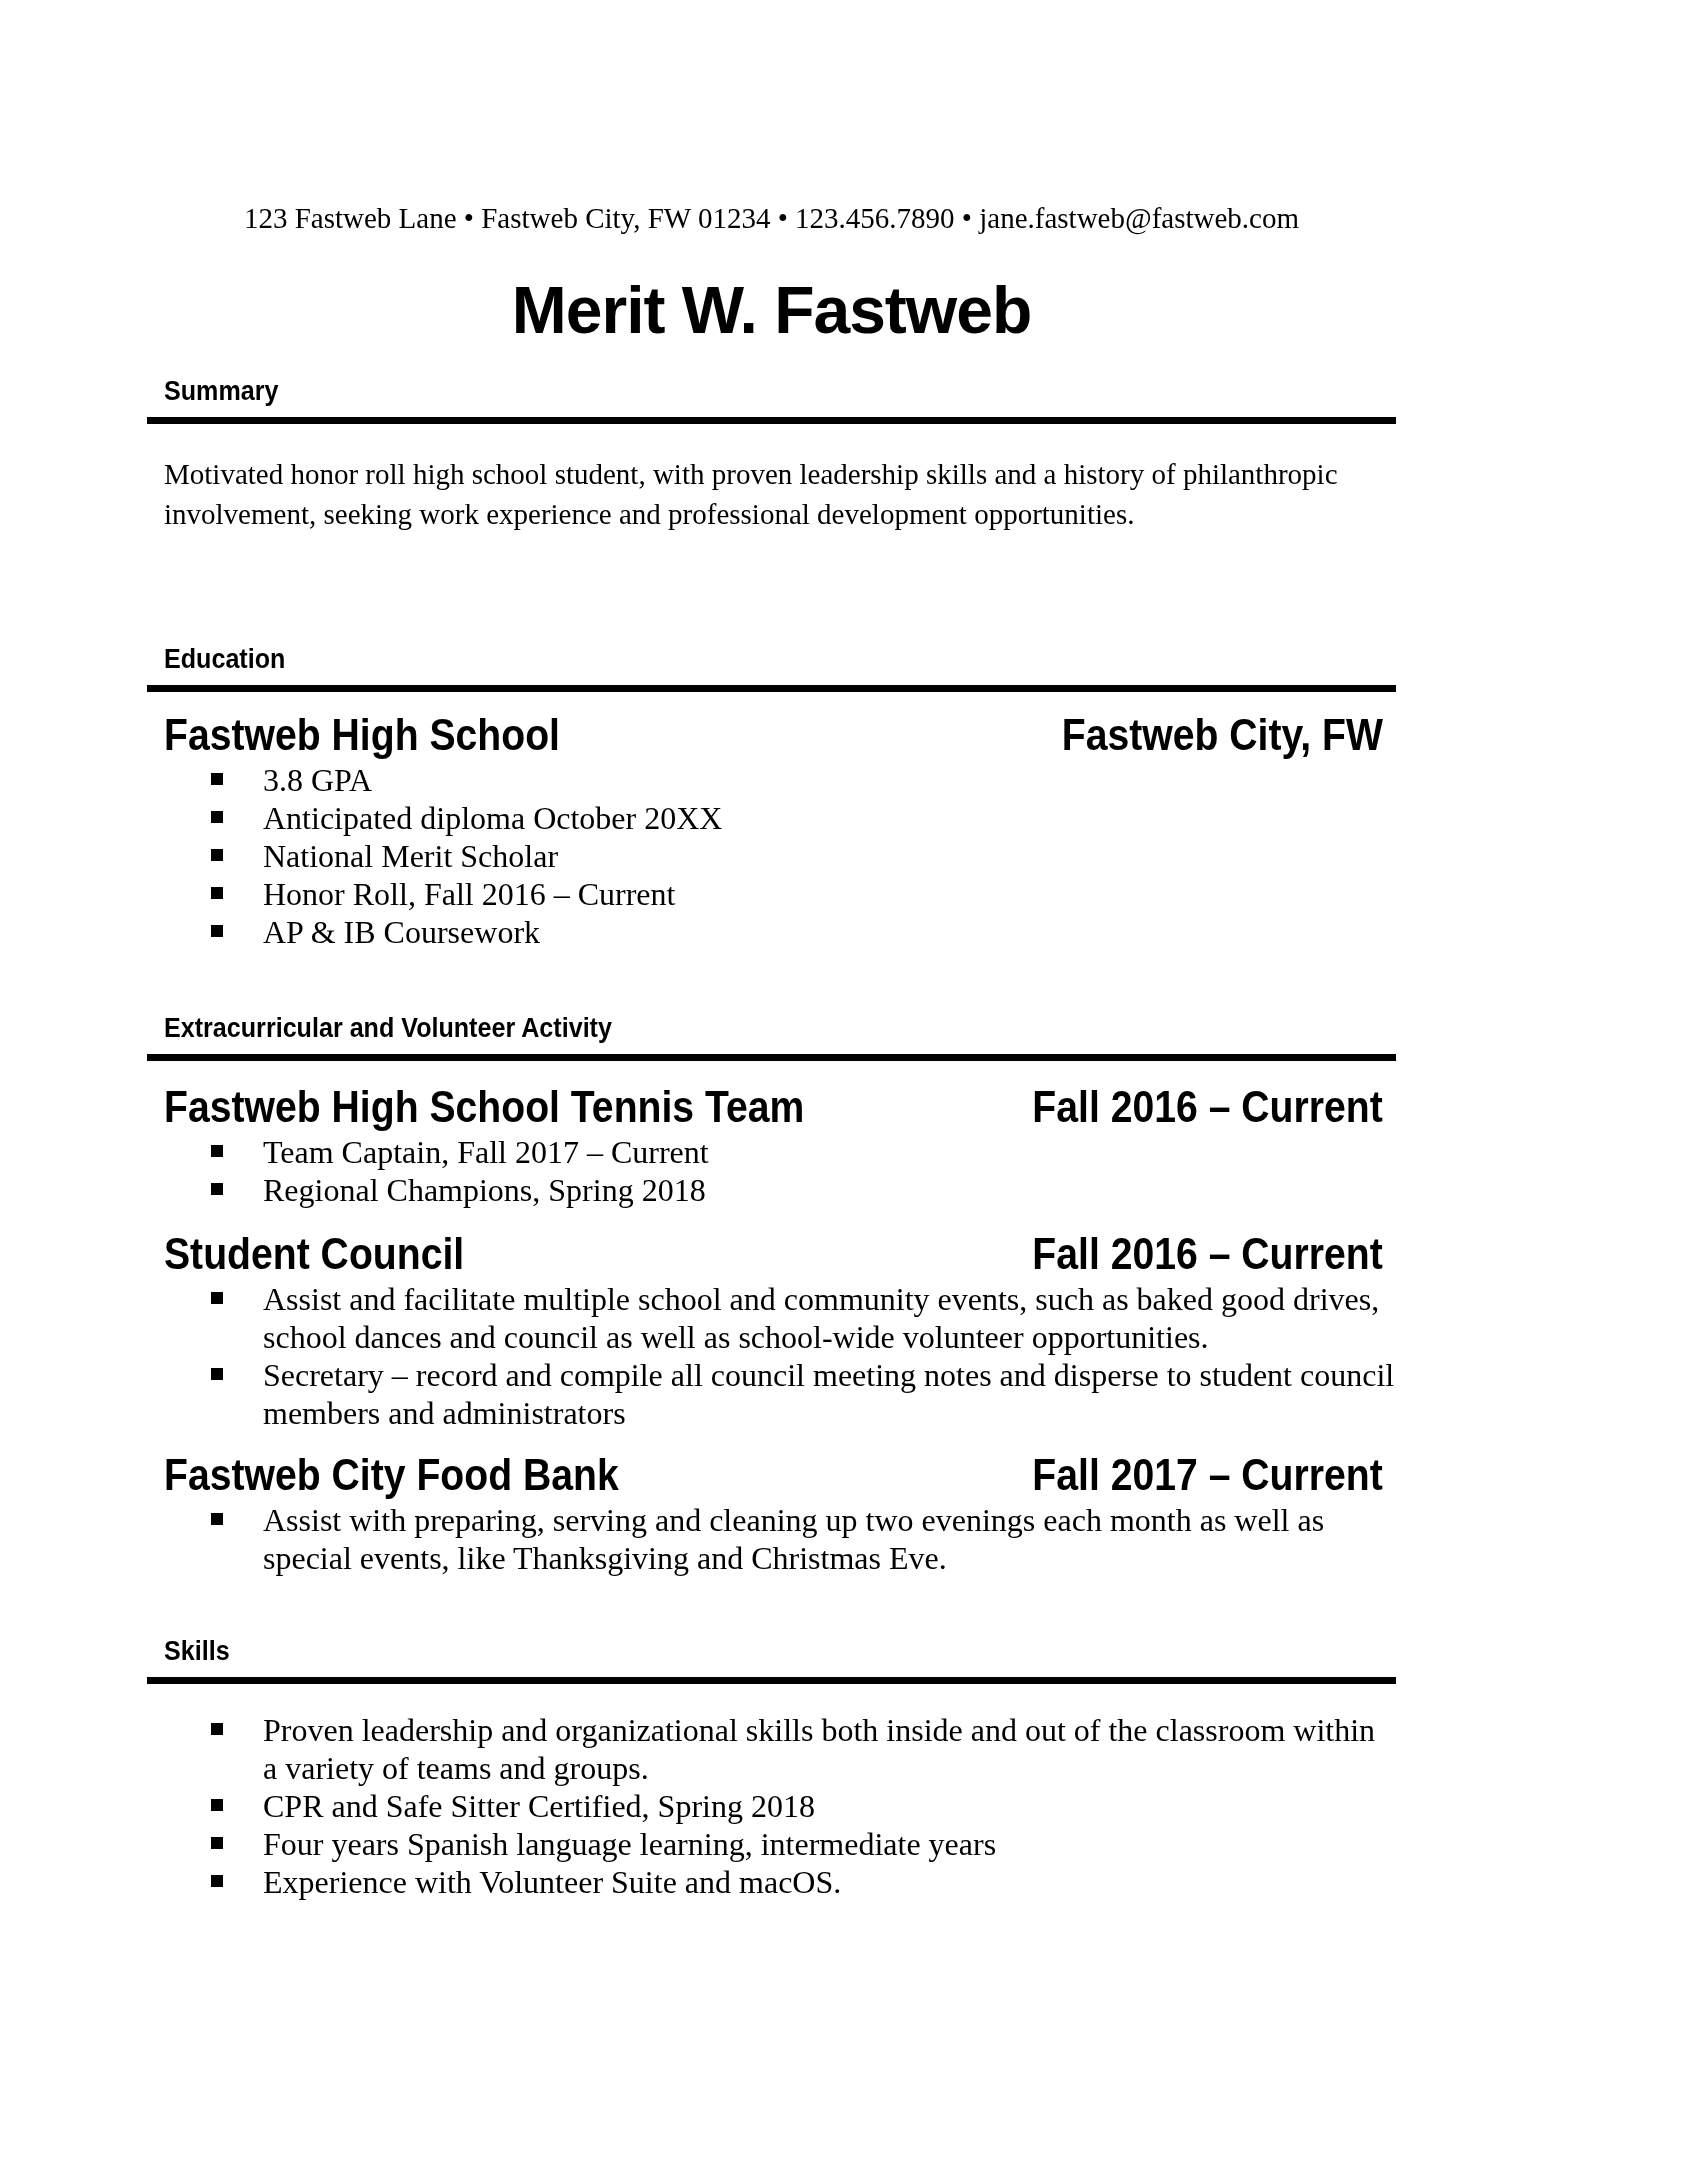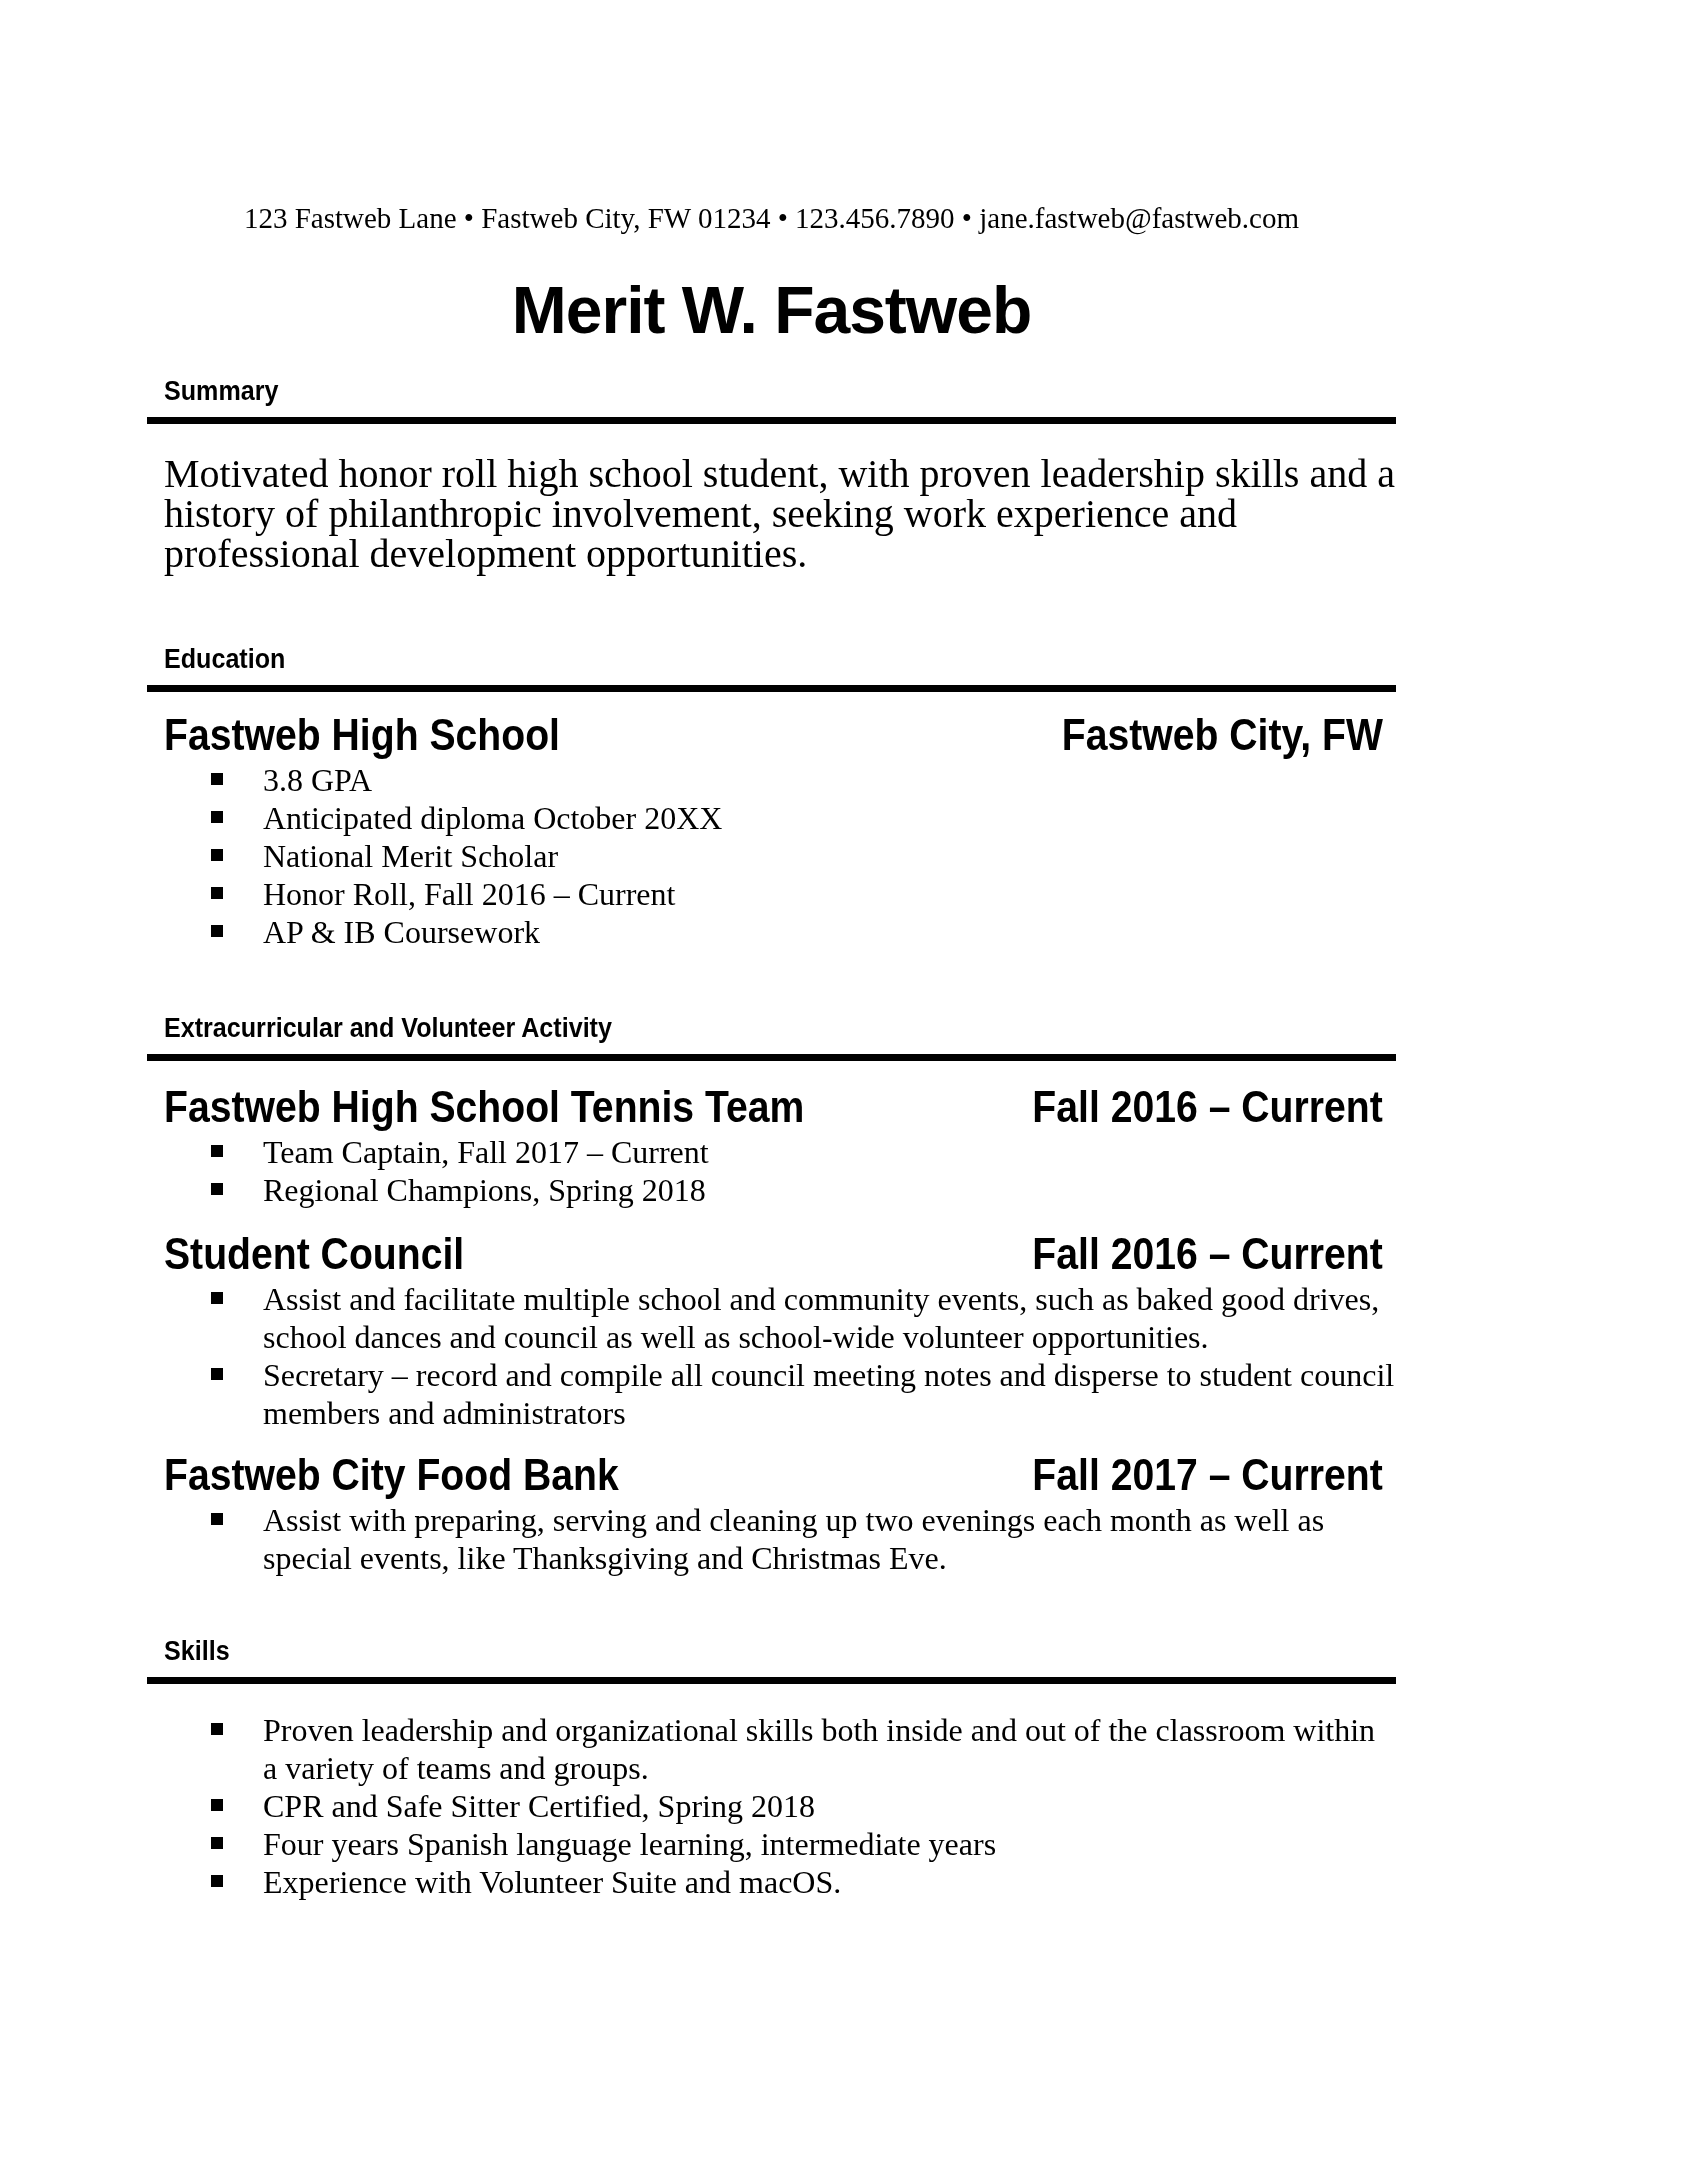--- a/index.html
+++ b/index.html
@@ -33,21 +33,21 @@
     font-family:"Liberation Sans", sans-serif;
     font-weight:700;font-size:27px;line-height:46px;
   }
   h2.sec-head .ht{
     display:inline-block;transform:scaleX(0.93);transform-origin:left center;
     white-space:nowrap;
   }
 
   
   .para{
-    font-size:40px;line-height:40px;
+    font-size:29px;line-height:40px;
     padding-left:17px;padding-right:0;
   }
 
   
   .entry-row{
     display:flex;justify-content:space-between;align-items:baseline;
     font-family:"Liberation Sans", sans-serif;
     font-weight:700;font-size:44px;line-height:43px;
     padding-left:17px;padding-right:13px;
   }

